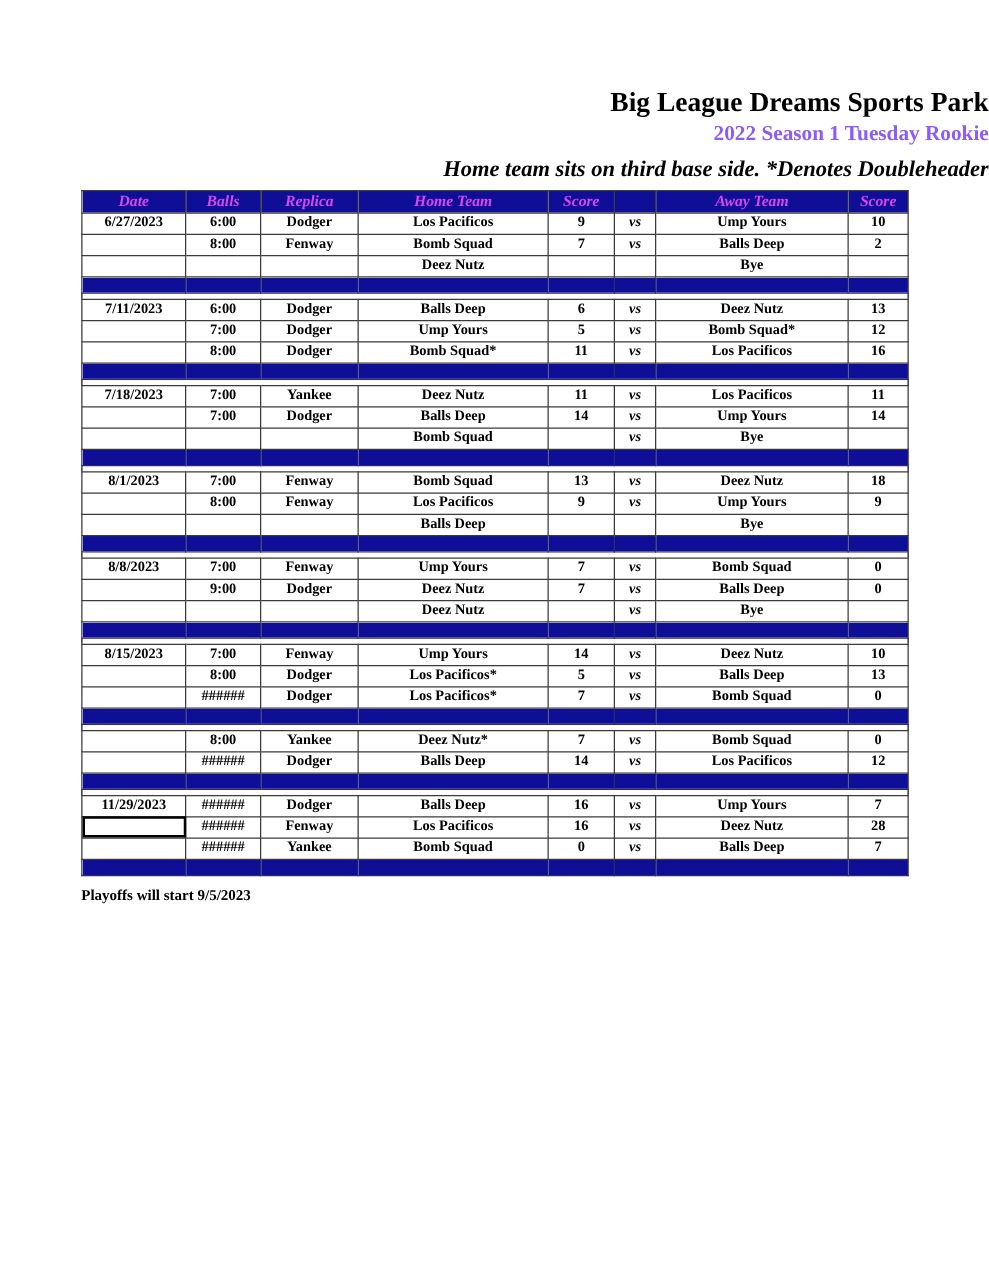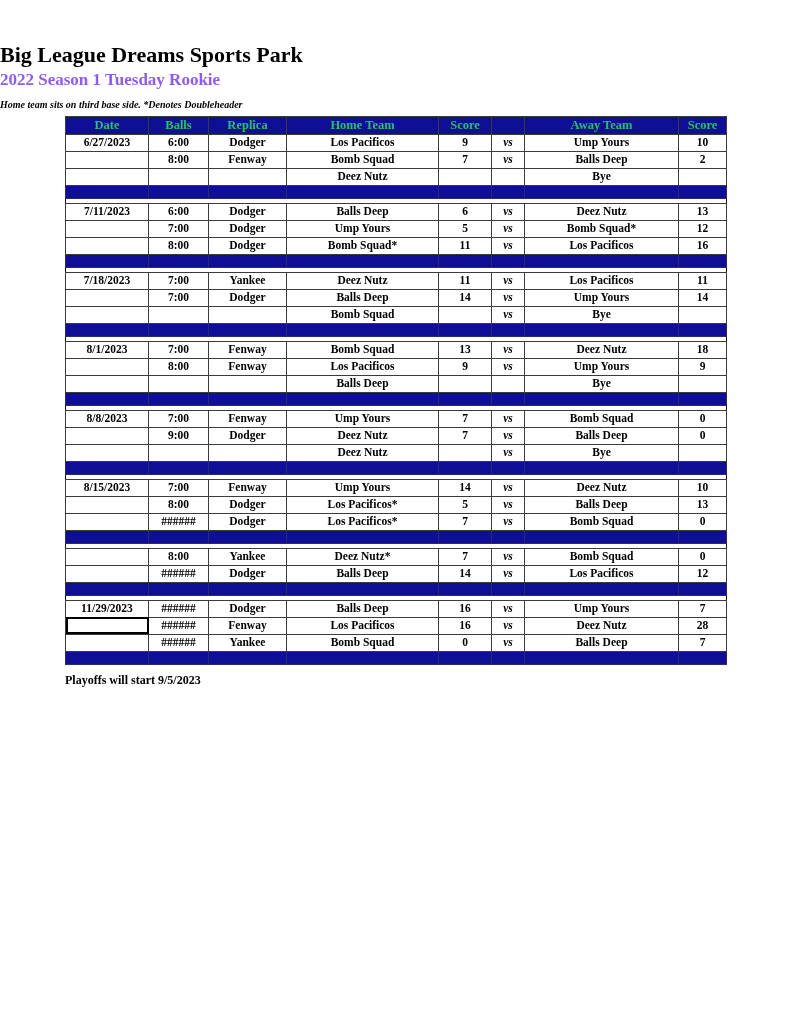--- a/index.html
+++ b/index.html
@@ -1,27 +1,27 @@
 <!DOCTYPE html>
 <html style="--navy: #0e0e96; --yellow: #ffff00; --navytext: #1e1e7e;"><head>
 <meta charset="utf-8">
 <style>
   html,body{margin:0;padding:0;background:#ffffff;}
   body{width:791px;height:1024px;font-family:"Liberation Serif",serif;position:relative;}
-  .titles{text-align:left;padding-top:43px;}
+  .titles{text-align:right;padding-top:70px;}
   .title{font-size:22px;font-weight:bold;color:#000;margin:0;line-height:1.1;}
   .subtitle{font-size:17px;font-weight:bold;color:#8b5cf6;margin:4px 0 0 0;line-height:1.1;}
-  .note{font-size:10px;font-weight:bold;font-style:italic;color:#000;margin:9px 0 6px 0;line-height:1.1;}
+  .note{font-size:18px;font-weight:bold;font-style:italic;color:#000;margin:9px 0 6px 0;line-height:1.1;}
   table.sched{border-collapse:collapse;table-layout:fixed;width:661px;margin-left:65px;border:1.5px solid #111;}
   table.sched td, table.sched th{
     border:1px solid #3b3b3b;padding:0;height:16px;overflow:hidden;white-space:nowrap;
     font-family:"Liberation Serif",serif;font-weight:bold;font-size:11.5px;text-align:center;
     color:#000;background:#fff;line-height:1;
   }
-  table.sched th{background:var(--navy,#0e0e96);color:#22c55e;font-size:12.5px;height:17px;}
+  table.sched th{background:var(--navy,#0e0e96);color:#d946ef;font-size:12.5px;height:17px;font-style:italic;}
   tr.divider td{background:var(--navy,#0e0e96);height:12px;border-color:#2a2a6e;}
   tr.spacer td{border:none;background:#fff;height:4px;}
   td.yellow{background:var(--yellow,#ffff00);color:var(--navytext,#1e1e7e);}
   td.vs-cell{font-style:italic;font-size:9.5px;}
   td.sel{outline:2.5px solid #000;outline-offset:-2.5px;}
   td.left{text-align:left;padding-left:1px;}
   .footer{font-size:12px;font-weight:bold;color:#000;margin:9px 0 0 65px;line-height:1.1;}
 </style>
 </head>
 <body>

